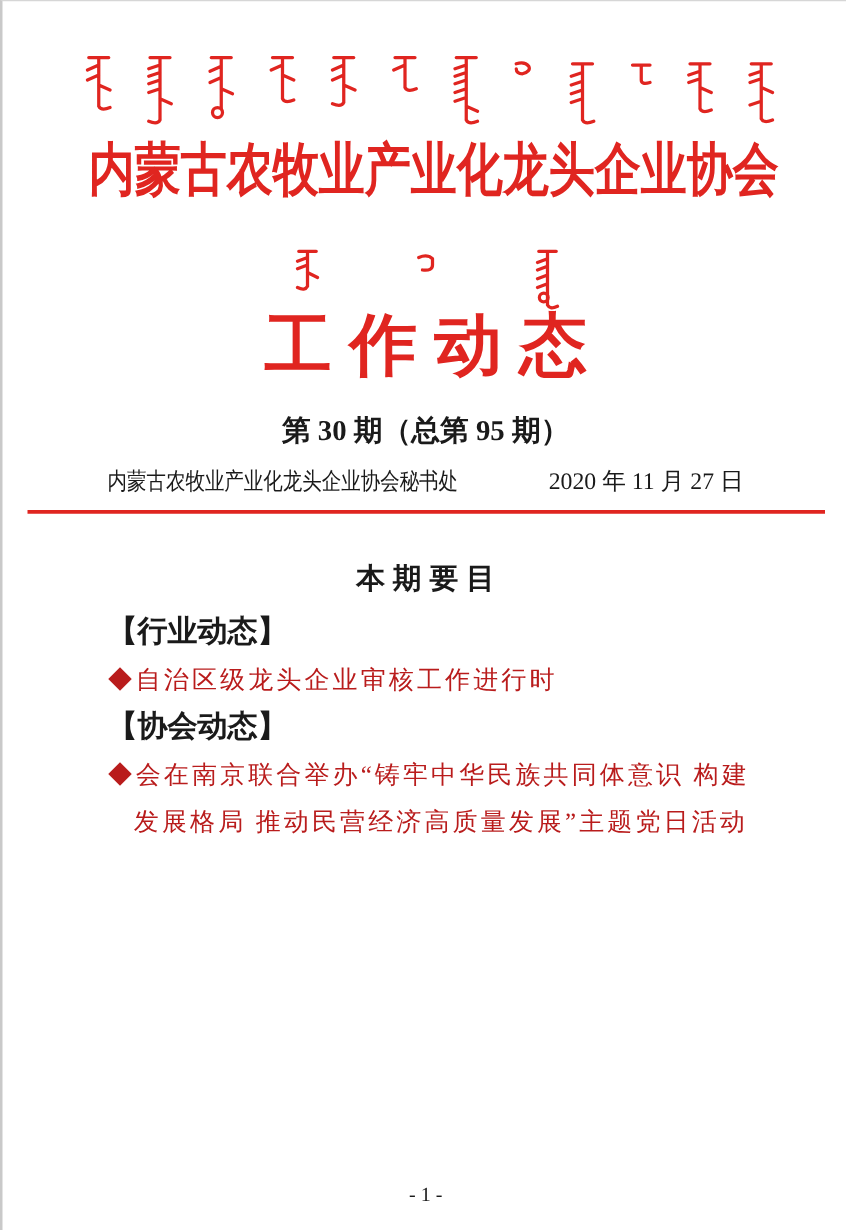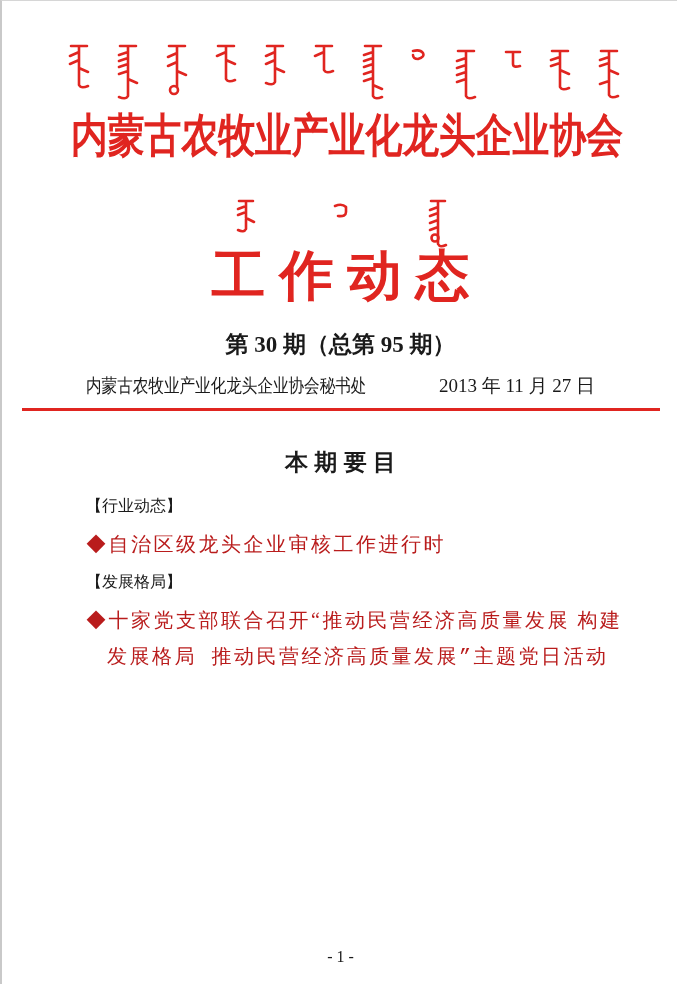--- a/index.html
+++ b/index.html
@@ -60,24 +60,24 @@
   .toc-heading {
     top: 446px; left: 0; width: 677px; text-align: center;
     font-family: "Liberation Sans", sans-serif;
     font-weight: bold; font-size: 23px; line-height: 30px; white-space: nowrap;
   }
 
   .toc-list { top: 486px; left: 84px; width: 540px; }
   .toc-line { line-height: 38px; white-space: nowrap; }
   .toc-line.section-label {
     font-family: "Liberation Sans", sans-serif;
-    font-weight: normal; font-size: 16px;
+    font-weight: bold; font-size: 24px;
   }
   .toc-line.item-line { font-size: 20px; letter-spacing: 2.5px; color: #b91c1c; }
-  .toc-line.indent-1 { padding-left: 21px; font-family: Liberation Mono, monospace; }
+  .toc-line.indent-1 { padding-left: 21px; }
 
   .page-number {
     top: 946px; left: 0; width: 677px; text-align: center;
     font-size: 16px; line-height: 20px;
   }
 </style>
 </head>
 <body style="--red: #e02520;">
 
 <div class="abs mn-banner-top">
@@ -136,28 +136,28 @@
       <circle cx="11" cy="40" r="3.5"></circle>
     </svg>
 </div>
 
 <div class="abs bulletin-title">工作动态</div>
 
 <div class="abs issue-line">第 30 期（总第 95 期）</div>
 
 <div class="abs publisher-row">
   <span class="publisher">内蒙古农牧业产业化龙头企业协会秘书处</span>
-  <span class="pub-date">2013 年 11 月 27 日</span>
+  <span class="pub-date">2020 年 11 月 27 日</span>
 </div>
 
 <div class="abs red-rule"></div>
 
 <div class="abs toc-heading">本 期 要 目</div>
 
 <div class="abs toc-list">
   <div class="toc-line section-label">【行业动态】</div>
   <div class="toc-line item-line">◆自治区级龙头企业审核工作进行时</div>
-  <div class="toc-line section-label">【发展格局】</div>
-  <div class="toc-line item-line">◆十家党支部联合召开“推动民营经济高质量发展 构建</div>
+  <div class="toc-line section-label">【协会动态】</div>
+  <div class="toc-line item-line">◆会在南京联合举办“铸牢中华民族共同体意识 构建</div>
   <div class="toc-line item-line indent-1">发展格局 推动民营经济高质量发展”主题党日活动</div>
 </div>
 
 <div class="abs page-number">- 1 -</div>
 
 </body></html>

